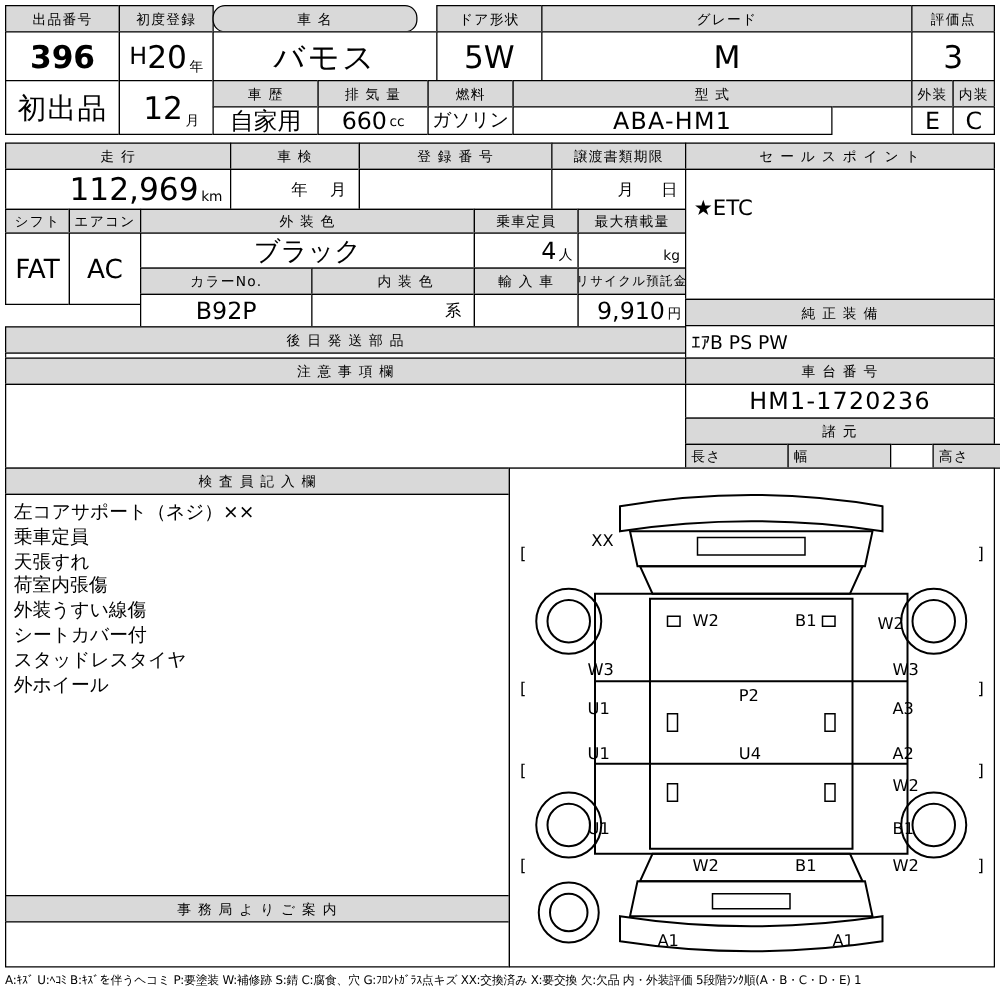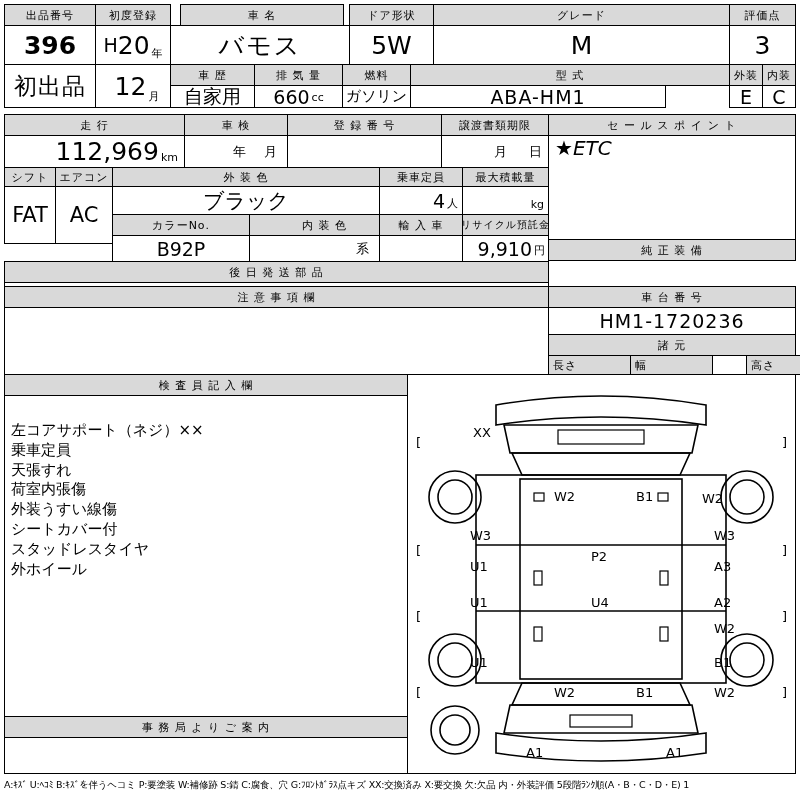--- a/index.html
+++ b/index.html
@@ -56,29 +56,27 @@
     font-size: 9.5px;
     line-height: 1.25;
     white-space: nowrap;
     letter-spacing: -0.2px;
   }
   
   .notes {
     padding: 4px 6px 0 6px;
     font-size: 15px;
     line-height: 1.32;
-    margin-top: 21px;
   }
   .notes div { white-space: nowrap; }
 
   
   .salespoint {
-    padding: 0 6px;
-    font-size: 20px;
-    font-style: italic;
+    padding: 21px 6px;
+    font-size: 17px;
   }
   
   svg { display: block; }
   .dlabel {
     font-family: "DejaVu Sans", "Liberation Sans", sans-serif;
     font-size: 13px;
     fill: #000;
   }
   .dbr { font-size: 13px; fill: #000; }
 </style>
@@ -95,21 +93,21 @@
   <div class="box val" style="left:91px;top:21px;width:76px;height:40px;">
     <span class="mid">H</span>
       <span class="big">20</span>
       <span class="unit">年</span>
   </div>
   <div class="box val" style="left:91px;top:60px;width:84px;height:44px;">
     <span class="big">12</span>
       <span class="unit">月</span>
   </div>
 
-  <div class="box lbl" style="left:176px;top:0;width:164px;height:22px;">車 名</div>
+  <div class="box lbl" style="left:166px;top:0;width:164px;height:22px;border-radius:10px;">車 名</div>
   <div class="box val" style="left:166px;top:21px;width:180px;height:40px;font-size:25px;letter-spacing:2px;">バモス</div>
 
   <div class="box lbl" style="left:345px;top:0;width:85px;height:22px;">ドア形状</div>
   <div class="box val big" style="left:345px;top:21px;width:85px;height:40px;">5W</div>
 
   <div class="box lbl" style="left:429px;top:0;width:297px;height:22px;">グレード</div>
   <div class="box val big" style="left:429px;top:21px;width:297px;height:40px;">M</div>
 
   <div class="box lbl" style="left:725px;top:0;width:67px;height:22px;">評価点</div>
   <div class="box val big" style="left:725px;top:21px;width:67px;height:40px;">3</div>
@@ -195,20 +193,21 @@
 
   <div class="box lbl" style="left:0;top:282px;width:545px;height:22px;">注 意 事 項 欄</div>
   <div class="box val vleft sm" style="left:0;top:303px;width:545px;height:68px;align-items:flex-start;padding-top:4px;"></div>
 
   <div class="box lbl" style="left:544px;top:110px;width:248px;height:22px;">セ ー ル ス ポ イ ン ト</div>
   <div class="box" style="left:544px;top:131px;width:248px;height:105px;background:#fff;">
     <div class="salespoint">★ETC</div>
   </div>
 
   <div class="box lbl" style="left:544px;top:235px;width:248px;height:22px;">純 正 装 備</div>
+  <div class="box val vleft" style="left:544px;top:256px;width:248px;height:27px;font-size:15px;">ｴｱB PS PW</div>
 
   <div class="box lbl" style="left:544px;top:282px;width:248px;height:22px;">車 台 番 号</div>
   <div class="box val mid" style="left:544px;top:303px;width:248px;height:28px;letter-spacing:1px;">HM1-1720236</div>
 
   <div class="box lbl" style="left:544px;top:330px;width:248px;height:22px;">諸 元</div>
   <div class="box lbl xs" style="left:544px;top:351px;width:83px;height:20px;justify-content:flex-start;padding-left:4px;">長さ</div>
   <div class="box lbl xs" style="left:626px;top:351px;width:83px;height:20px;justify-content:flex-start;padding-left:4px;">幅</div>
   <div class="box lbl xs" style="left:708px;top:351px;width:84px;height:20px;justify-content:flex-start;padding-left:4px;margin-left:34px;">高さ</div>
 
   <div class="box lbl" style="left:0;top:370px;width:404px;height:22px;">検 査 員 記 入 欄</div>

